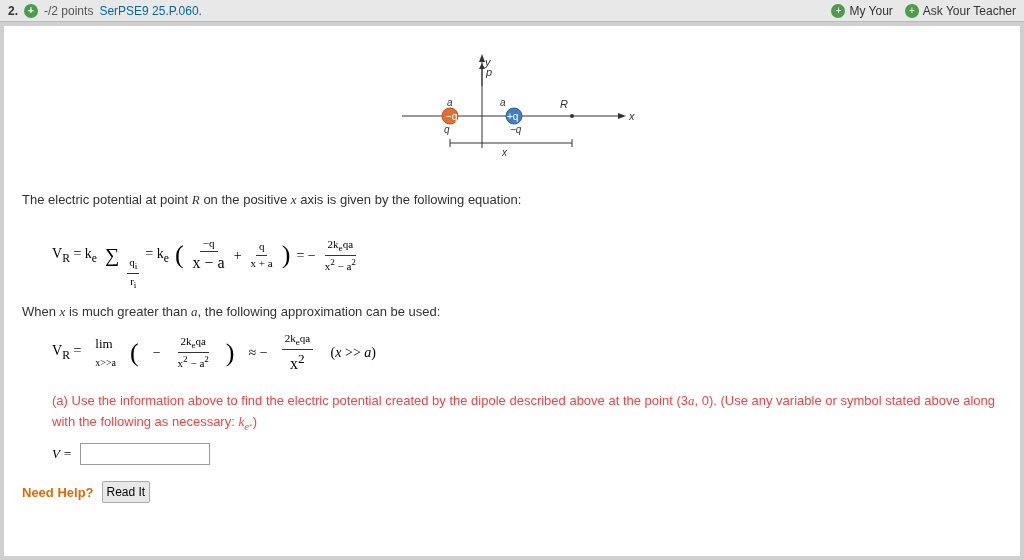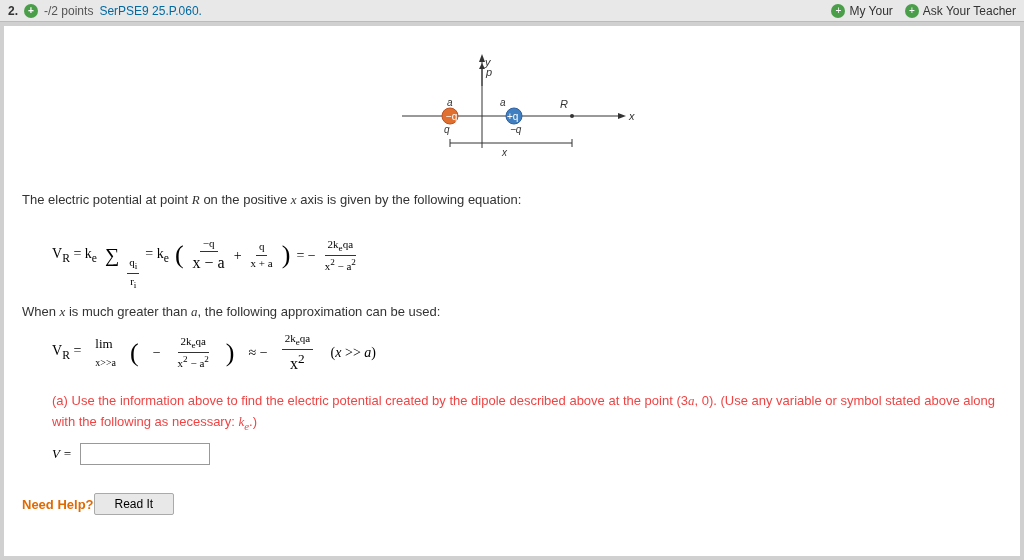--- a/index.html
+++ b/index.html
@@ -83,28 +83,28 @@
     }
     .percent-input {
       border: 1px solid #999;
       width: 100px; height: 22px;
       padding: 2px 4px;
       font-size: 13px;
     }
     .percent-label { font-size: 13px; }
 
     .need-help-section {
-      display: flex; align-items: center; 
-      margin-top: 28px;
+      display: flex; align-items: center; gap: 8px;
+      margin-top: 16px;
     }
     .need-help-text { color: #e06a00; font-weight: bold; font-size: 13px; }
     .read-it-btn {
       background: #e8e8e8;
       border: 1px solid #aaa;
-      padding: 3px 20px;
+      padding: 3px 4px;
       font-size: 12px;
       cursor: pointer;
       border-radius: 2px;
     }
 
     
     .math { font-family: "Times New Roman", Times, serif; font-style: italic; }
     .math-block {
       display: flex; align-items: center;
       font-family: "Times New Roman", Times, serif;

